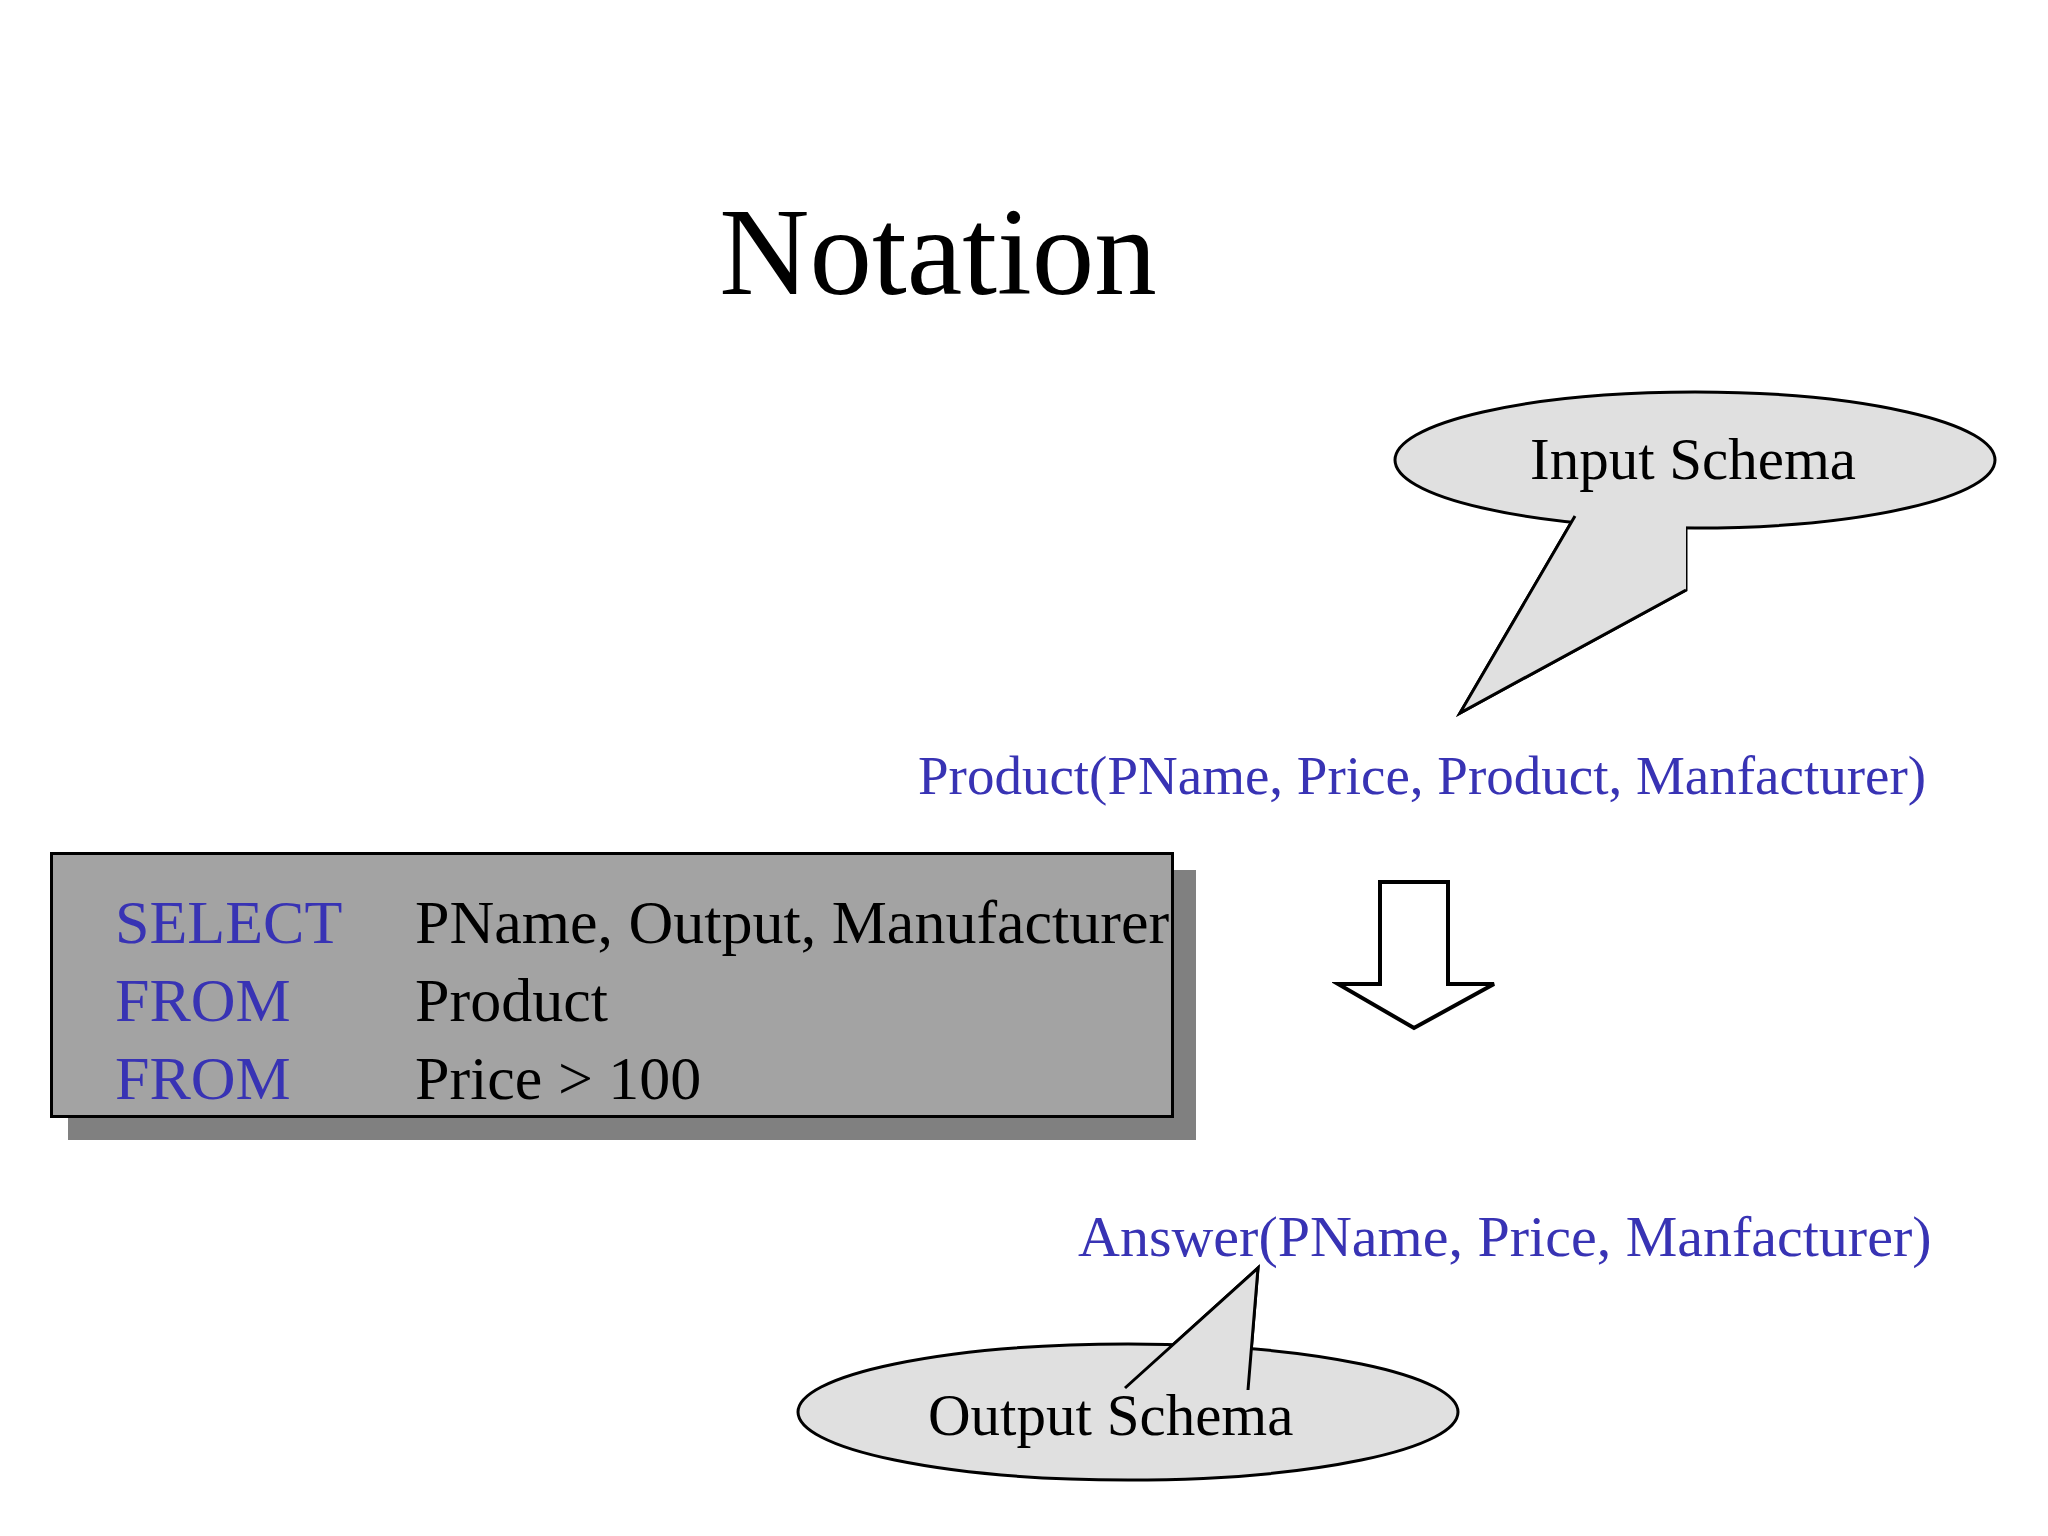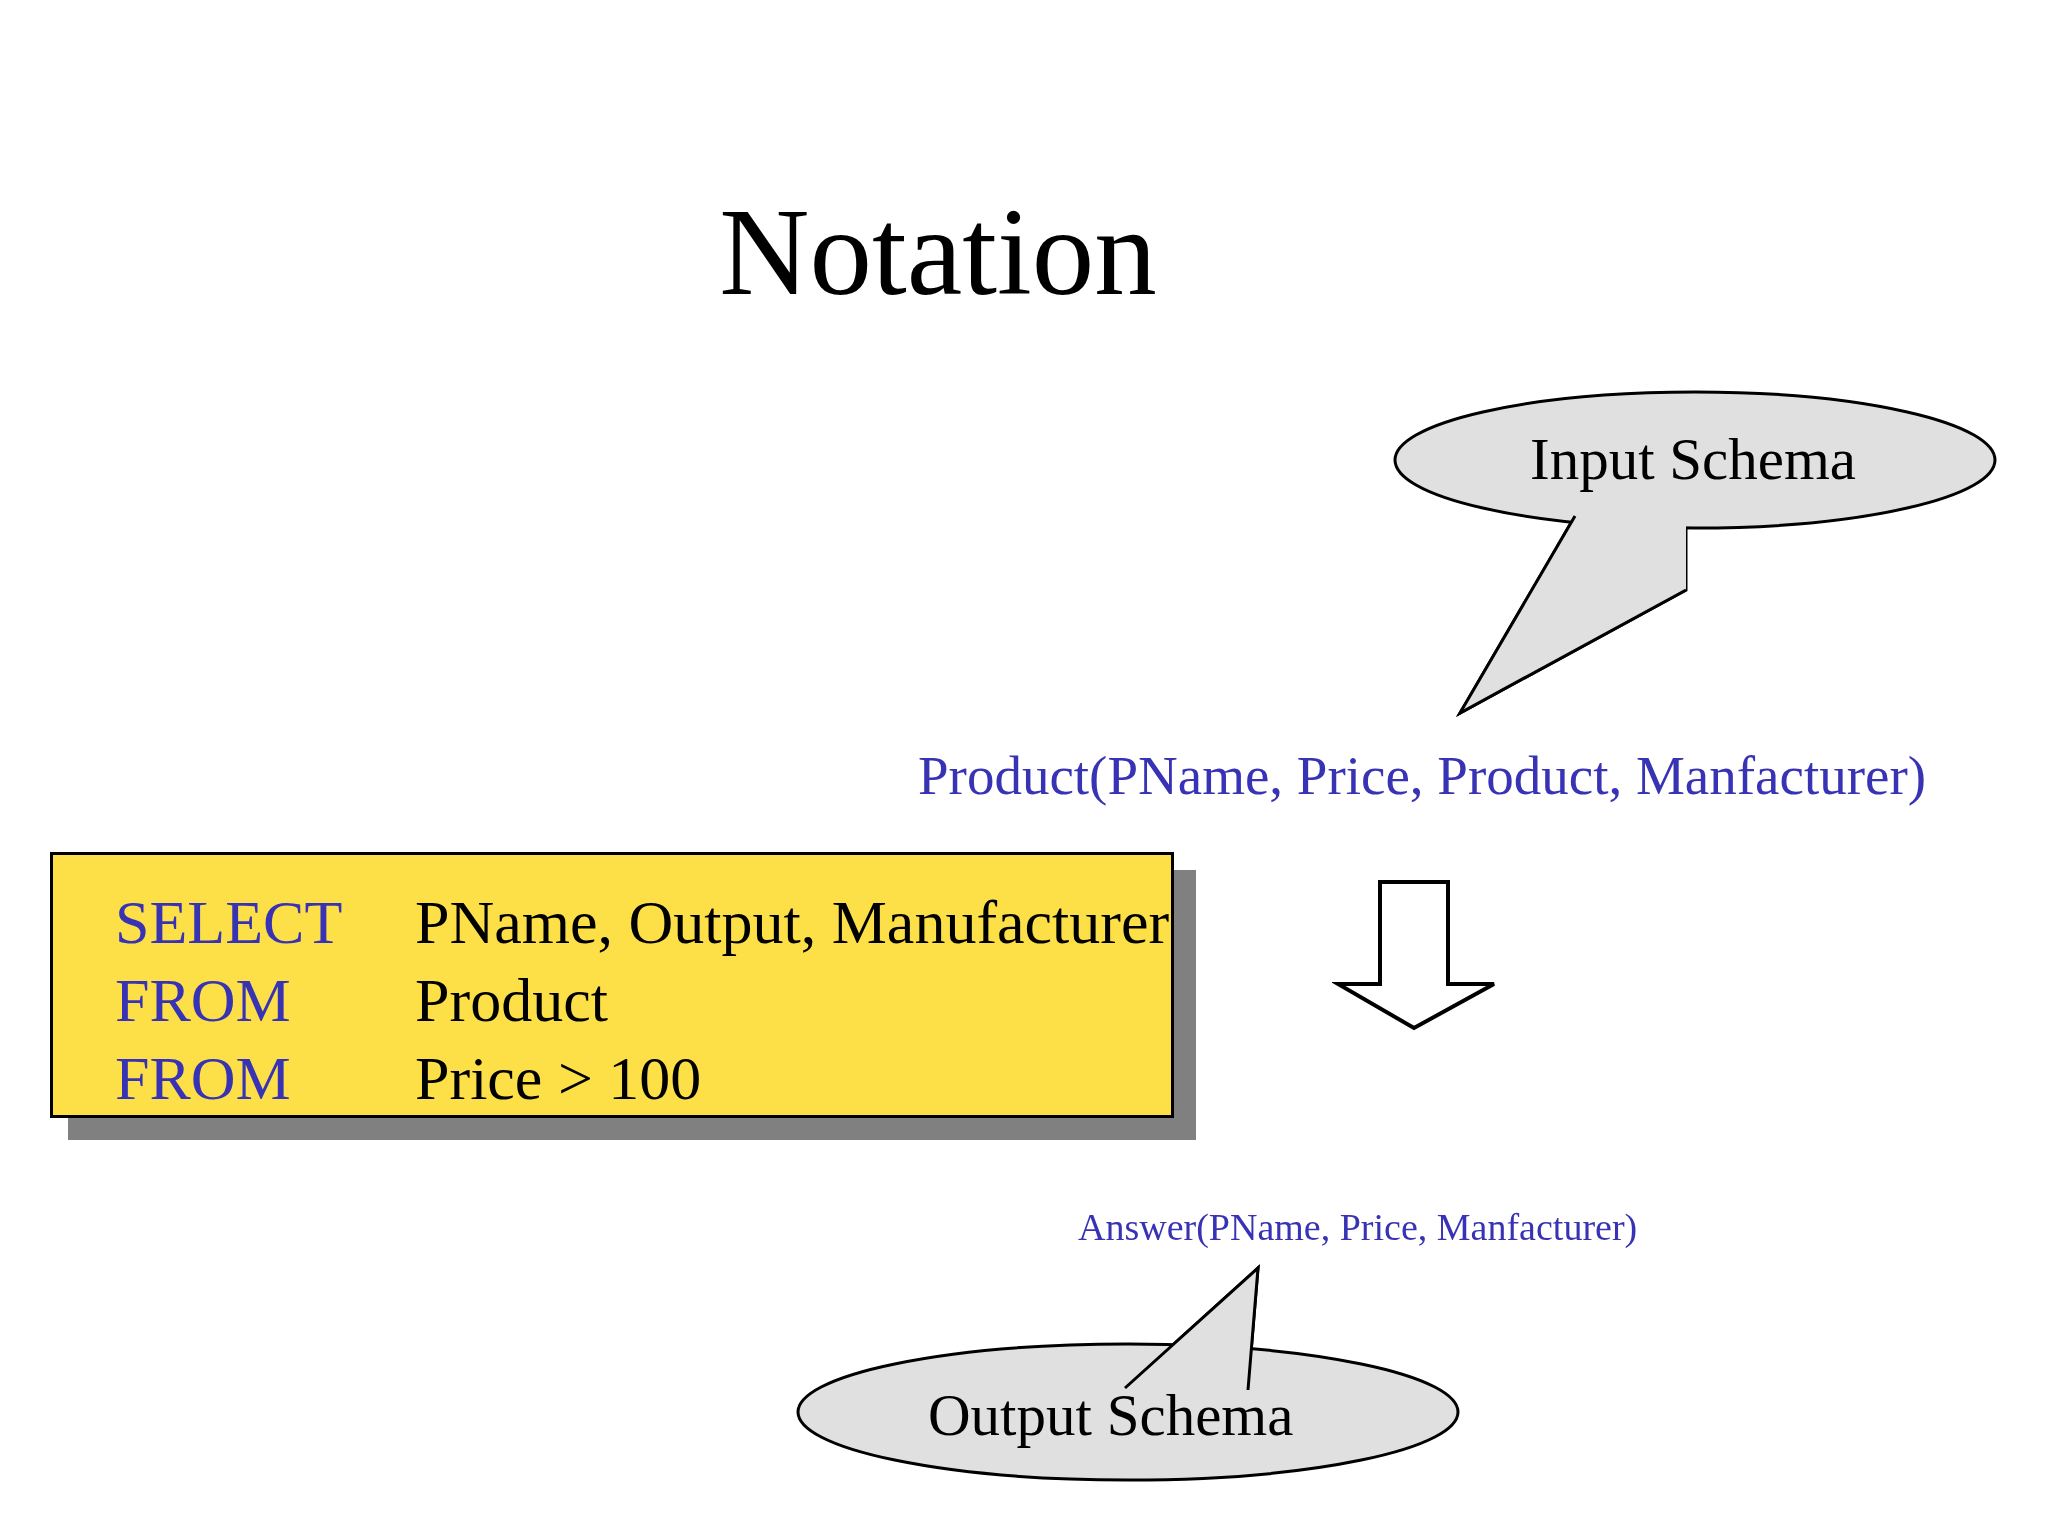--- a/index.html
+++ b/index.html
@@ -71,42 +71,42 @@
     line-height: 1;
   }
   #input-schema-text {
     left: 918px;
     top: 748px;
     font-size: 55px;
   }
   #output-schema-text {
     left: 1078px;
     top: 1208px;
-    font-size: 38px;
+    font-size: 58px;
   }
   .underline-key {
     text-underline-offset: 3px;
   }
 
   
   #sql-box-shadow {
     position: absolute;
     left: 68px;
     top: 870px;
     width: 1128px;
     height: 270px;
     background: #808080;
   }
   #sql-box {
     position: absolute;
     left: 50px;
     top: 852px;
     width: 1124px;
     height: 266px;
-    background: #fde047;
+    background: #a3a3a3;
     border: 3px solid #000000;
     box-sizing: border-box;
   }
   #sql-code {
     position: absolute;
     left: 62px;
     top: 28px;
   }
   .sql-row {
     display: flex;

